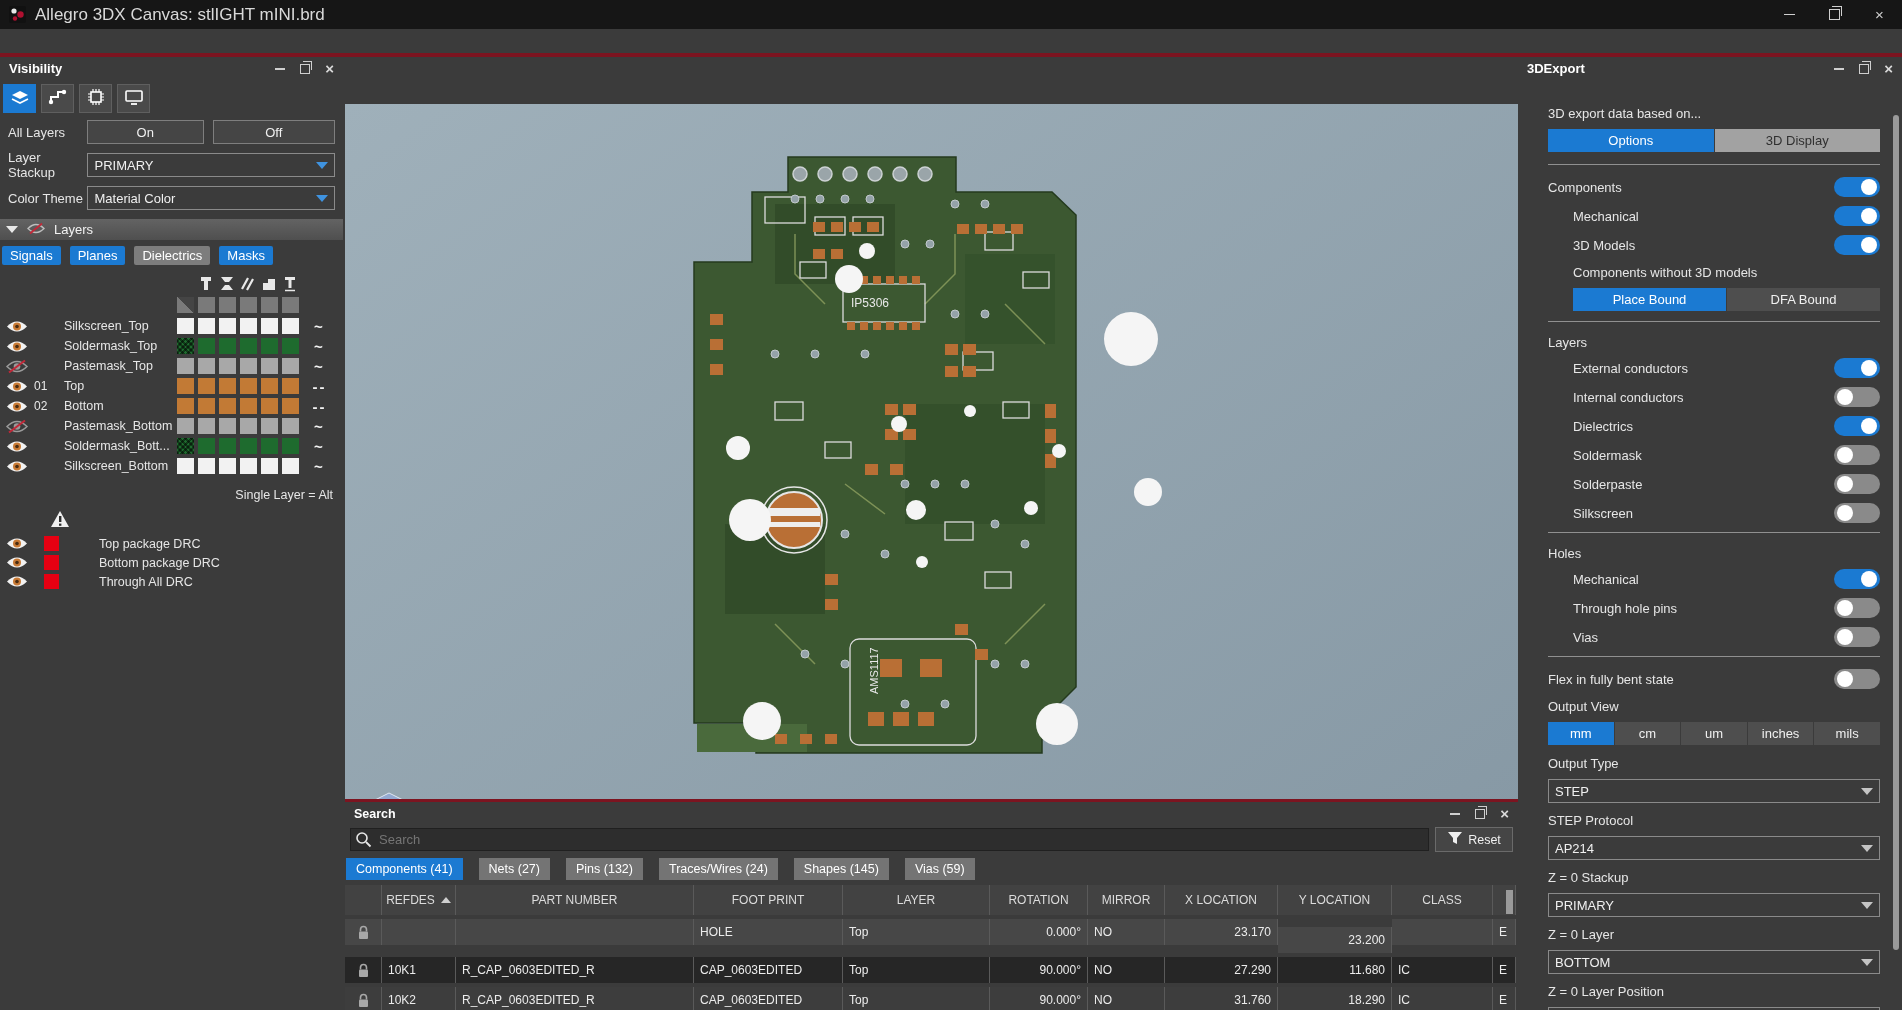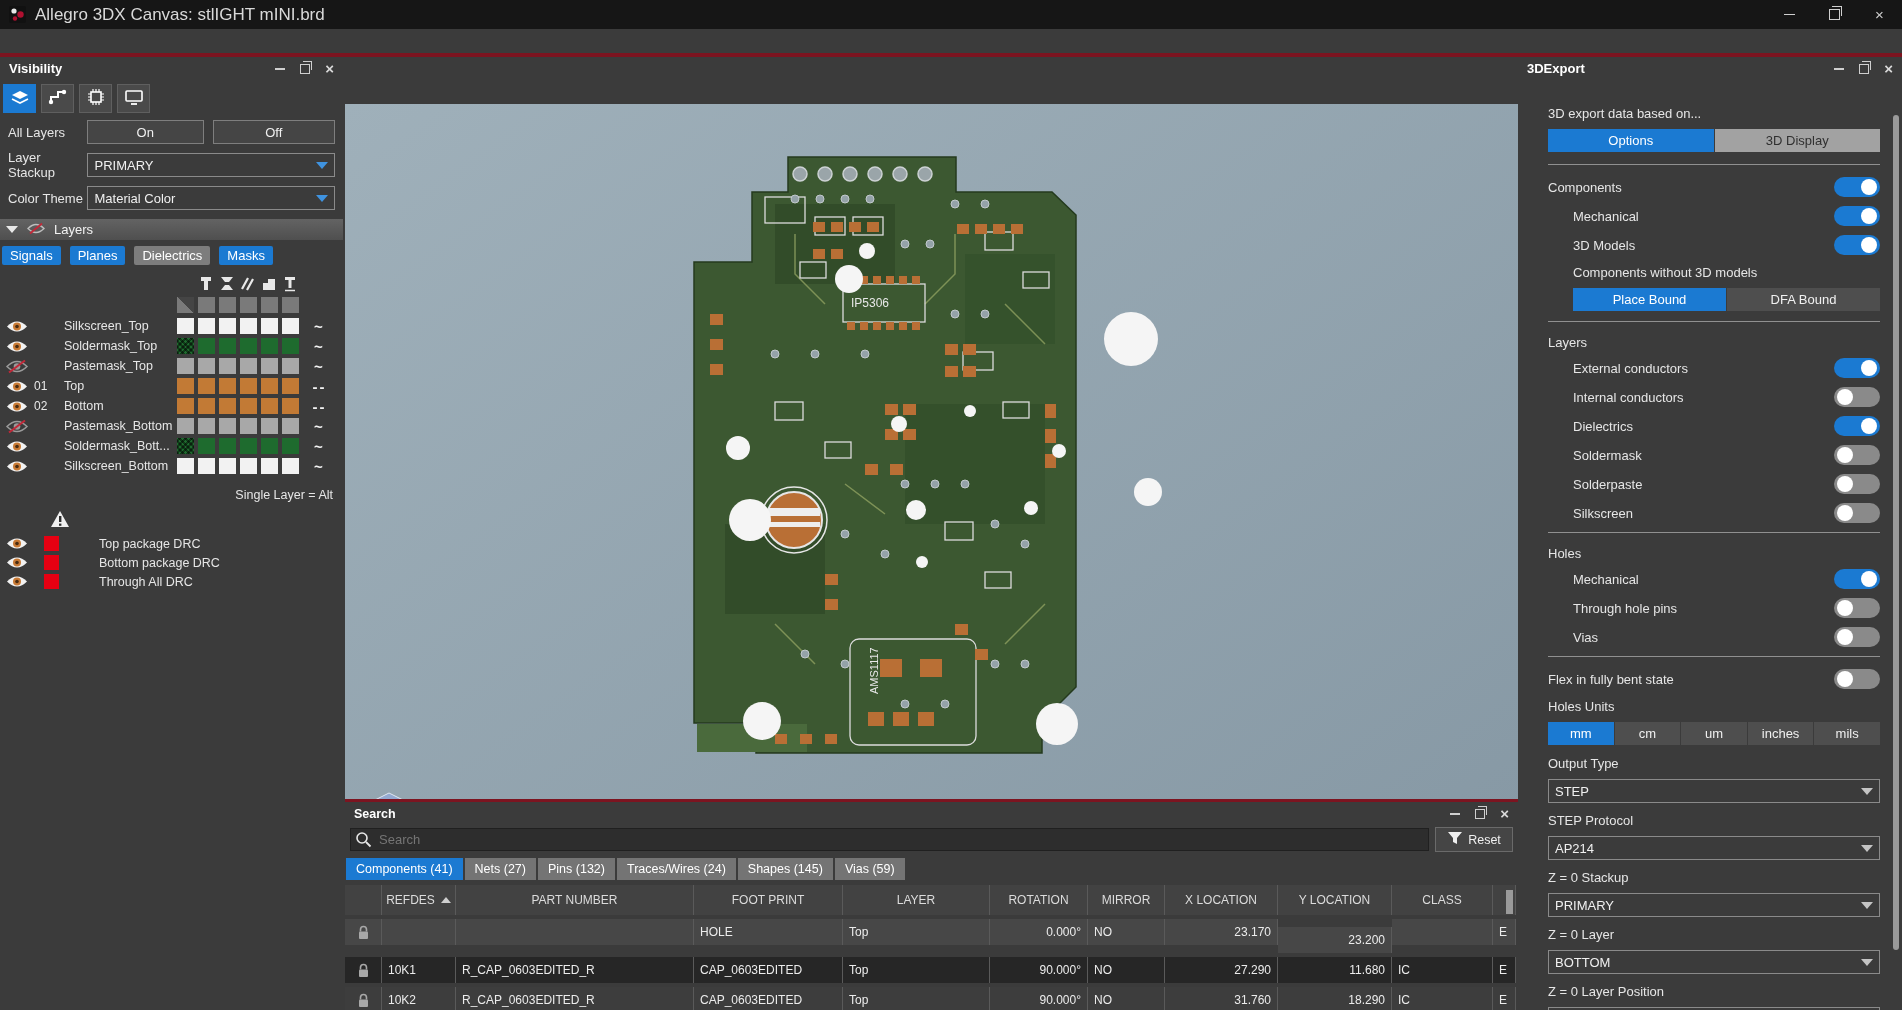--- a/index.html
+++ b/index.html
@@ -92,21 +92,21 @@
   .vscroll{position:absolute;width:6px;background:#9a9a9a;border-radius:3px;}
   
   #search{position:absolute;left:345px;top:802px;width:1173px;height:208px;background:#3b3b3b;overflow:hidden;}
   .search-row{display:flex;align-items:center;padding:2px 5px;gap:6px;}
   .search-box{position:relative;flex:1;}
   .search-box input{width:100%;box-sizing:border-box;height:23px;background:#2d2d2d;border:1px solid #202020;
       color:#e0e0e0;font-size:13px;padding:0 6px 0 28px;font-family:"Liberation Sans",sans-serif;outline:none;}
   .search-box .mag{position:absolute;left:5px;top:3px;}
   .reset-btn{width:76px;height:23px;background:#454545;border:1px solid #6a6a6a;display:flex;gap:5px;
       align-items:center;justify-content:center;font-size:12.5px;color:#f0f0f0;}
-  .tab-row{display:flex;gap:2px;padding:4px 0 0 1px;}
+  .tab-row{display:flex;gap:16px;padding:4px 0 0 1px;}
   .stab{height:22px;display:flex;align-items:center;padding:0 10px;background:#747474;color:#fff;font-size:12.5px;}
   .stab.sel{background:#1b7ad2;}
   #tablewrap{margin-top:5px;position:relative;}
   .trow{display:flex;}
   .tcell{box-sizing:border-box;border-right:1px solid #5a5a5a;padding:0 6px;display:flex;align-items:center;
       font-size:12px;color:#ececec;overflow:hidden;white-space:nowrap;}
   .thead .tcell{justify-content:center;background:#424242;color:#dcdcdc;gap:6px;}
   .num{justify-content:flex-end;}
   .sort-up{width:0;height:0;border-left:5px solid transparent;border-right:5px solid transparent;border-bottom:6px solid #cfcfcf;}
   .tbl-scroll{position:absolute;right:5px;top:3px;width:7px;height:24px;background:#9a9a9a;}
@@ -680,21 +680,21 @@
               <div class="knob"></div>
             </div>
           </div>
           <div class="exp-div"></div>
           <div class="exp-row">
             <span>Flex in fully bent state</span>
             <div class="toggle">
               <div class="knob"></div>
             </div>
           </div>
-          <div class="exp-label">Holes Units</div>
+          <div class="exp-label">Output View</div>
           <div class="seg exp-seg">
             <div class="opt sel">mm</div>
             <div class="opt">cm</div>
             <div class="opt">um</div>
             <div class="opt">inches</div>
             <div class="opt">mils</div>
           </div>
           <div class="exp-label">Output Type</div>
           <div class="dd exp-dd">
             <span>STEP</span>

